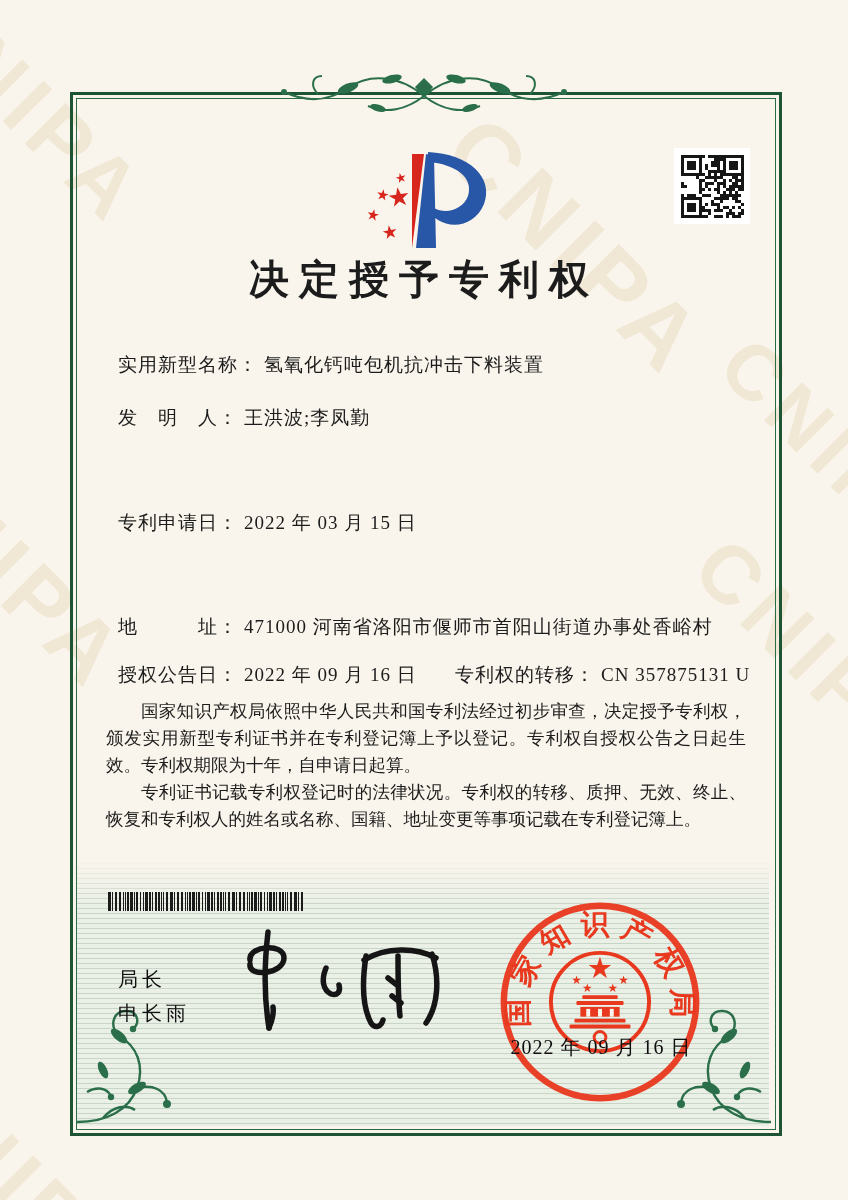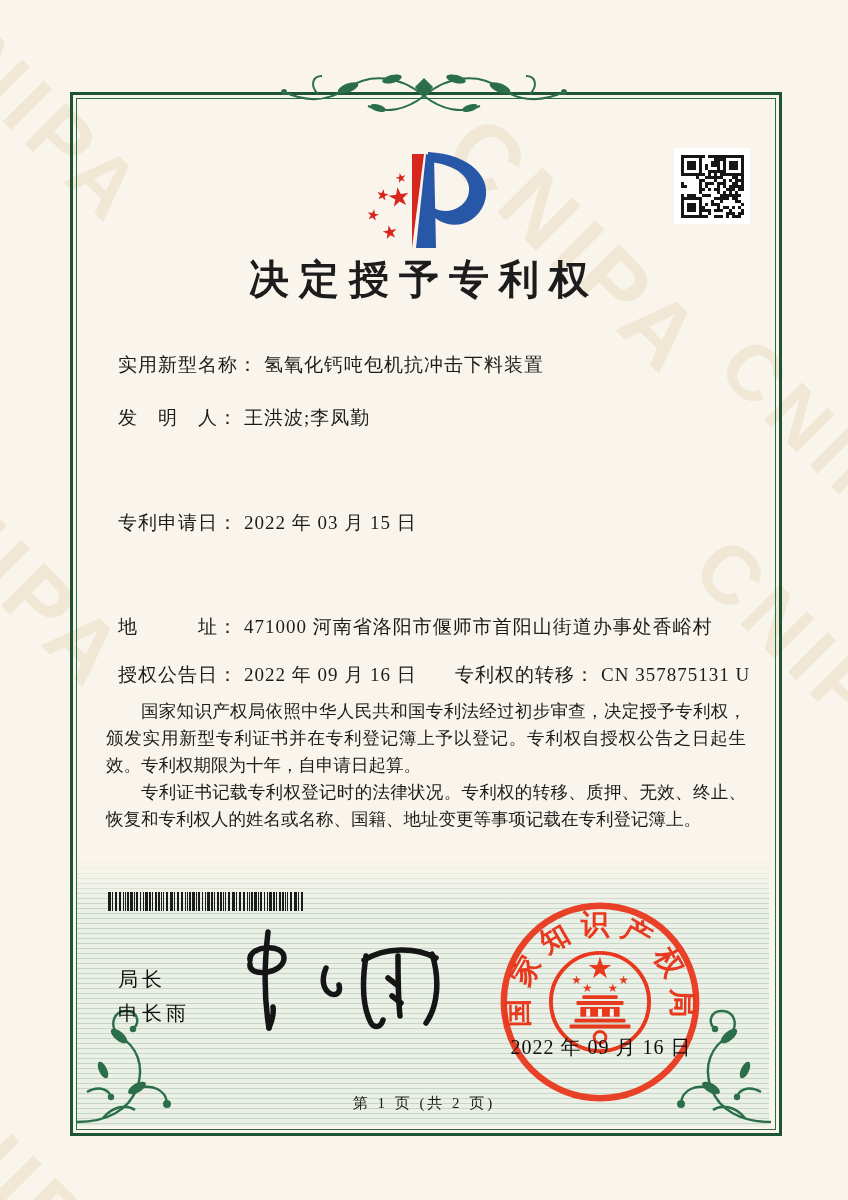--- a/index.html
+++ b/index.html
@@ -472,16 +472,15 @@
       <rect x="108" y="117" width="4" height="8" fill="#faf5ec"></rect>
       <rect x="120" y="117" width="4" height="8" fill="#faf5ec"></rect>
       <rect x="84" y="127" width="52" height="4" rx="1"></rect>
       <rect x="79" y="133" width="62" height="4" rx="1"></rect>
       <circle cx="110" cy="146" r="6" fill="none" stroke="#e8391f" stroke-width="3"></circle>
     </g>
   </svg>
 
   <div class="seal-date">2022 年 09 月 16 日</div>
 
-  <div class="page-num">第 1 页 (共 2 页)</div>
 
 
 </div>
 
 </body></html>

